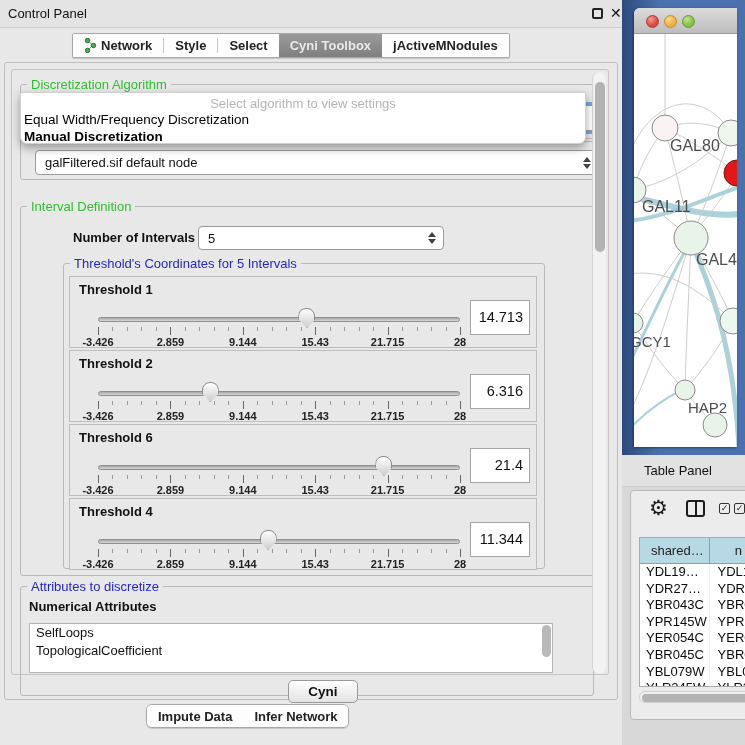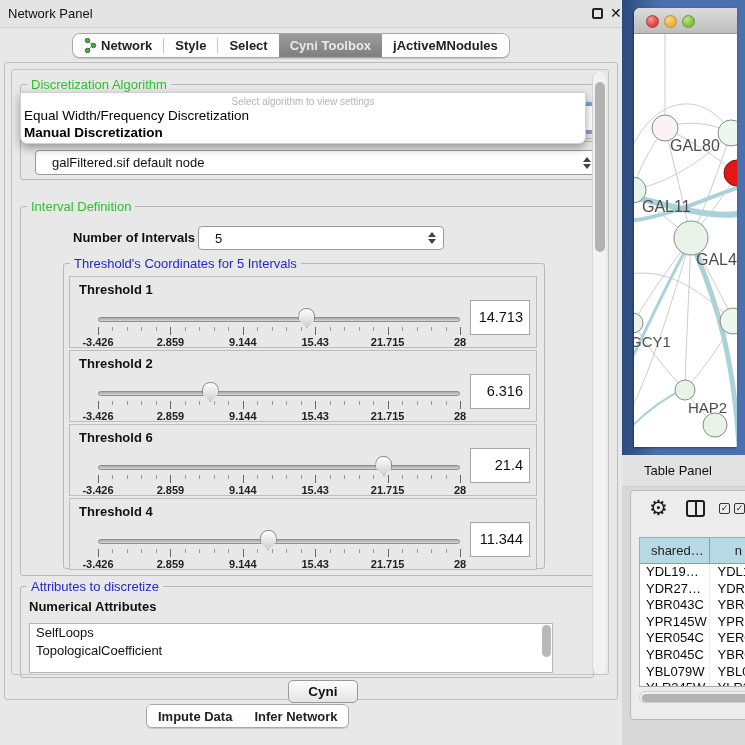--- a/index.html
+++ b/index.html
@@ -7,44 +7,44 @@
   #root{position:relative;width:745px;height:745px;overflow:hidden;background:#d8d8d8;}
 
   
   #control-panel{position:absolute;left:0;top:0;width:622px;height:745px;background:#e8e8e8;}
   #cp-titlebar{position:absolute;left:0;top:0;width:622px;height:28px;background:#e4e4e4;border-bottom:1px solid #cfcfcf;}
   #cp-title{position:absolute;left:8px;top:6px;font-size:13px;color:#111;}
   #float-icon{position:absolute;left:592px;top:8px;width:11px;height:11px;border:2px solid #222;border-radius:2px;cursor:pointer;}
   #close-icon{position:absolute;left:610px;top:5px;font-size:14px;font-weight:bold;color:#111;cursor:pointer;}
 
   
-  #cp-tabs{position:absolute;left:72px;top:33px;height:25px;display:flex;align-items:stretch;background:#fff;border:1px solid #a8a8a8;border-radius:8px;overflow:hidden;box-shadow:0 1px 1px rgba(0,0,0,.15);}
+  #cp-tabs{position:absolute;left:72px;top:33px;height:25px;display:flex;align-items:stretch;background:#fff;border:1px solid #a8a8a8;border-radius:2px;overflow:hidden;box-shadow:0 1px 1px rgba(0,0,0,.15);}
   .tab{display:flex;align-items:center;gap:4px;padding:0 11px;font-size:13px;font-weight:bold;color:#222;background:#fdfdfd;cursor:pointer;white-space:nowrap;}
   .tab.sel{background:linear-gradient(#9b9b9b,#7f7f7f);color:#e9e9e9;}
   .tab-sep{width:1px;background:#c6c6c6;margin:4px 0;}
 
   
   #cp-main{position:absolute;left:4px;top:62px;width:614px;height:638px;border:1px solid #bdbdbd;border-radius:3px;background:#e8e8e8;}
   #cp-inner{position:absolute;left:6px;top:6px;width:598px;height:606px;border:1px solid #c4c4c4;border-radius:3px;}
 
   .group{position:absolute;border:1px solid #b9b9b9;border-radius:3px;}
   .legend{position:absolute;top:-8px;left:6px;background:#e8e8e8;padding:0 4px;font-size:13px;white-space:nowrap;}
   .legend.green{color:#2fbf2f;}
   .legend.blue{color:#2525cc;}
   .legend.plain{color:#333;}
 
-  .combo{position:absolute;background:#fff;border:1px solid #9a9a9a;border-radius:4px;font-size:13px;color:#111;display:flex;align-items:center;padding:0 16px;cursor:pointer;}
+  .combo{position:absolute;background:#fff;border:1px solid #9a9a9a;border-radius:4px;font-size:13px;color:#111;display:flex;align-items:center;padding:0 9px;cursor:pointer;}
   .stepper{position:absolute;right:7px;top:50%;transform:translateY(-50%);display:flex;flex-direction:column;align-items:center;}
   .stp-up{width:0;height:0;border-left:4px solid transparent;border-right:4px solid transparent;border-bottom:5px solid #444;margin-bottom:2px;}
   .stp-dn{width:0;height:0;border-left:4px solid transparent;border-right:4px solid transparent;border-top:5px solid #444;}
   .combo.focus{box-shadow:0 0 0 3px rgba(95,155,230,.85);}
 
   
   #algo-popup{position:absolute;left:8px;top:22px;width:566px;height:52px;background:#fff;border:1px solid #d0d0d0;border-radius:0 0 7px 7px;box-shadow:0 4px 10px rgba(0,0,0,.35);z-index:30;}
-  #algo-popup .ph{display:block;text-align:center;color:#b4b4b4;font-size:10px;padding-top:3px;}
+  #algo-popup .ph{display:block;text-align:center;color:#b4b4b4;font-size:13px;padding-top:3px;}
   #algo-popup .item{display:block;font-size:13.5px;color:#000;padding:1px 3px;cursor:pointer;}
   #algo-popup .item.bold{font-weight:bold;}
 
   
   .thr-panel{position:absolute;left:5px;width:468px;height:72px;border:1px solid #bdbdbd;background:#e8e8e8;}
   .thr-label{position:absolute;left:9px;top:5px;font-size:13px;font-weight:bold;color:#111;}
   .thr-track{position:absolute;left:28px;top:40px;width:362px;height:5px;border:1px solid #8f8f8f;border-radius:3px;background:linear-gradient(#a8a8a8,#d6d6d6);}
   .thr-thumb{position:absolute;top:31px;width:17px;height:20px;background:linear-gradient(#fefefe,#cfcfcf);border:1px solid #8a8a8a;border-radius:8px 8px 3px 3px;clip-path:polygon(0 0,100% 0,100% 58%,50% 100%,0 58%);cursor:pointer;}
   .thr-ticks{position:absolute;left:28px;top:50px;width:362px;height:9px;}
   .thr-tick{position:absolute;top:0;width:1px;background:#9a9a9a;height:4px;}
@@ -98,21 +98,21 @@
 
   svg text{font-family:"Liberation Sans","DejaVu Sans",sans-serif;}
 </style>
 </head>
 <body>
 
 <div id="root">
 
   <div id="control-panel">
     <div id="cp-titlebar">
-      <span id="cp-title">Network Panel</span>
+      <span id="cp-title">Control Panel</span>
       <span id="float-icon"></span>
       <span id="close-icon">✕</span>
     </div>
 
     <div id="cp-tabs">
         <div class="tab">
           <svg width="13" height="15" viewBox="0 0 13 15">
             <line x1="4" y1="3" x2="9" y2="7" stroke="#888" stroke-width="1"></line>
             <line x1="4" y1="12" x2="9" y2="7" stroke="#888" stroke-width="1"></line>
             <circle cx="3.5" cy="2.5" r="2.2" fill="#4caf50" stroke="#2c6e31"></circle>
@@ -342,21 +342,21 @@
                     <span class="thr-ticklabel" style="left:60%">15.43</span>
                     <span class="thr-ticklabel" style="left:80%">21.715</span>
                     <span class="thr-ticklabel" style="left:100%">28</span>
                   </div>
                   <div class="thr-value">11.344</div>
                 </div>
               </div>
           </div>
         </div>
 
-        <div class="group" style="left:8px;top:516px;width:574px;height:92px;">
+        <div class="group" style="left:8px;top:516px;width:574px;height:110px;">
           <span class="legend blue">Attributes to discretize</span>
           <span style="position:absolute;left:8px;top:12px;font-size:13px;font-weight:bold;color:#111;">Numerical Attributes</span>
           <div id="attr-list">
             <div class="attr-item">SelfLoops</div>
               <div class="attr-item">TopologicalCoefficient</div>
               <div id="attr-scroll"></div>
           </div>
         </div>
 
         <button id="apply-btn">Cyni</button>

